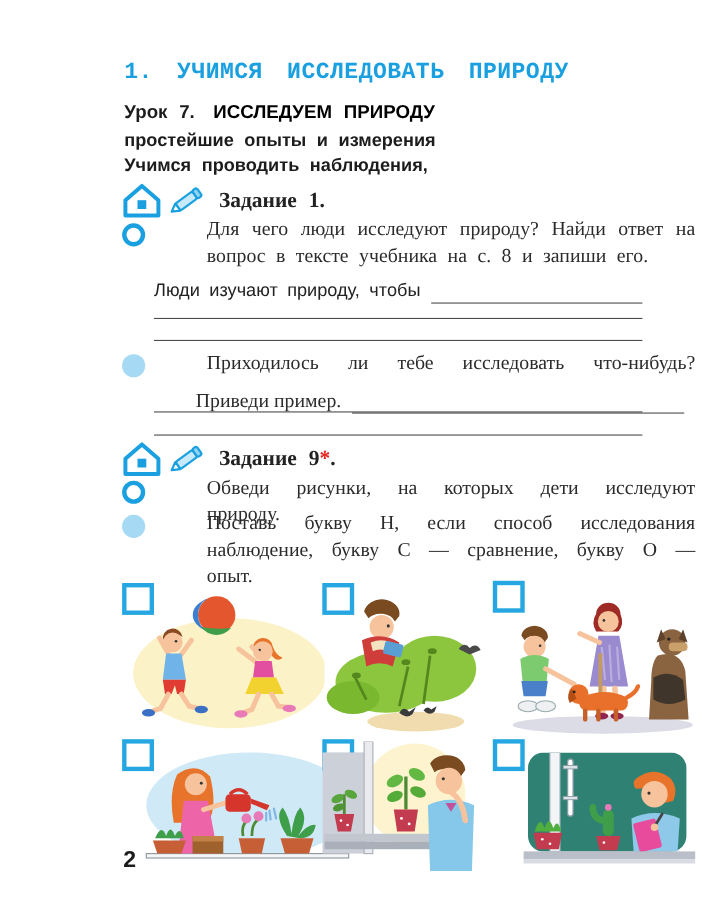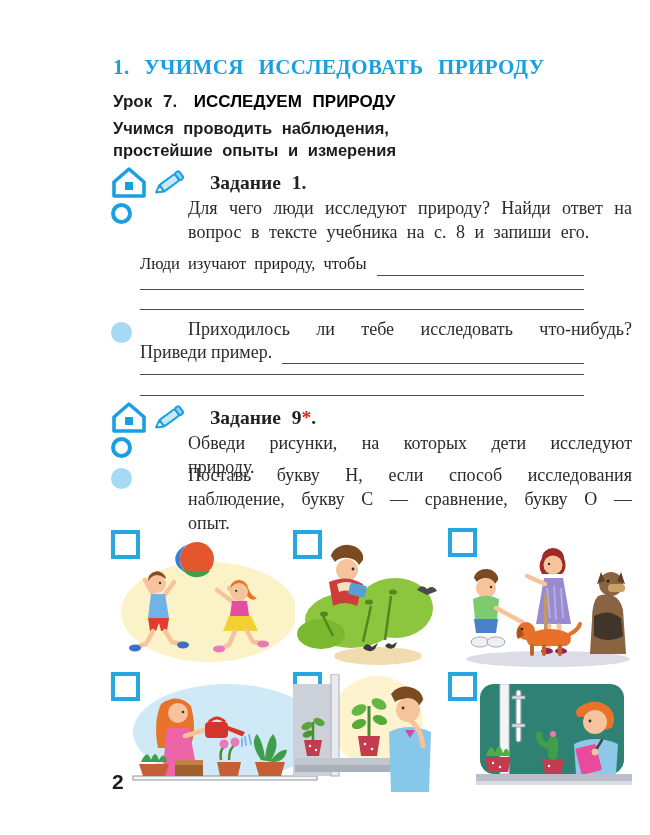--- a/index.html
+++ b/index.html
@@ -1,43 +1,43 @@
 <!DOCTYPE html>
 <html lang="ru"><head>
 <meta charset="utf-8">
 <style>
   html,body{margin:0;padding:0;background:#ffffff;}
   .page{position:relative;width:650px;height:835px;background:#ffffff;overflow:hidden;
         font-family:"Liberation Serif",serif;color:#2b2b2b;}
   
-  .chapter-title{position:absolute;left:113px;top:55px;font-family:Liberation Serif, serif;
+  .chapter-title{position:absolute;left:113px;top:55px;font-family:Liberation Mono, monospace;
         font-weight:bold;font-size:21px;color:#1aa0e0;word-spacing:9px;letter-spacing:.4px;}
   .lesson-line{position:absolute;left:113px;top:92px;font-family:"Liberation Sans",sans-serif;
         font-weight:bold;font-size:17px;word-spacing:6px;}
   .lesson-label{color:#1c1c1c;}
   .lesson-title{color:#000000;margin-left:6px;}
   .subtitle{position:absolute;left:113px;top:117px;font-family:"Liberation Sans",sans-serif;
         font-weight:bold;font-size:16.5px;color:#1c1c1c;line-height:22px;word-spacing:5px;}
   
   .task-header{position:absolute;left:111px;height:36px;display:flex;align-items:center;}
   .task-header .label{font-family:"Liberation Serif",serif;font-weight:bold;font-size:19.5px;
-        color:#222;margin-left:23px;word-spacing:6px;}
+        color:#222;margin-left:12px;word-spacing:6px;}
   .star{color:#e3201b;font-weight:bold;}
   .house{width:36px;height:34px;flex:0 0 auto;}
   .pencil{width:36px;height:32px;flex:0 0 auto;margin-left:4px;}
   
   .bullet-o{position:absolute;left:111px;width:13px;height:13px;border:4px solid #1aa0e0;
         border-radius:50%;background:#fff;}
   .bullet-f{position:absolute;left:111px;width:21px;height:21px;border-radius:50%;background:#a5d9f4;}
   .para{position:absolute;left:140px;width:444px;font-size:18px;line-height:24px;
         text-align:justify;word-spacing:5px;margin-left:48px;}
   .stretch{text-align-last:justify;}
   .fill-row{position:absolute;left:140px;width:444px;display:flex;align-items:flex-end;
         font-size:18px;line-height:24px;}
-  .fill-row .sans{font-family:Liberation Serif, serif;font-size:16.5px;word-spacing:4px;color:#222;}
+  .fill-row .sans{font-family:Liberation Sans, sans-serif;font-size:16.5px;word-spacing:4px;color:#222;}
   .fill-row .blank{flex:1;border-bottom:1.6px solid #4c4c4c;height:20px;margin-left:10px;}
   .ans-line{position:absolute;left:140px;width:444px;height:19px;border-bottom:1.6px solid #4c4c4c;}
   
   .cell{position:absolute;}
   .checkbox{position:absolute;left:0;top:0;width:21px;height:21px;border:4px solid #26a7e2;
         background:#fff;}
   .pic{position:absolute;}
   
   .page-num{position:absolute;left:112px;top:770px;font-family:"Liberation Sans",sans-serif;
         font-weight:bold;font-size:21px;color:#1c1c1c;}
@@ -46,22 +46,22 @@
 <body>
 
 <div class="page">
 
   <div class="chapter-title">1. УЧИМСЯ ИССЛЕДОВАТЬ ПРИРОДУ</div>
   <div class="lesson-line">
     <span class="lesson-label">Урок 7.</span>
     <span class="lesson-title">ИССЛЕДУЕМ ПРИРОДУ</span>
   </div>
   <div class="subtitle">
+    <div>простейшие опыты и измерения</div>
     <div>Учимся проводить наблюдения,</div>
-    <div>простейшие опыты и измерения</div>
   </div>
 
   <div class="task-header" style="top:165px;">
     <svg class="house" viewBox="0 0 36 34">
       <path d="M18 3 L33 16 L33 30 L3 30 L3 16 Z" fill="#fff" stroke="#1aa0e0" stroke-width="3.6" stroke-linejoin="round"></path>
       <rect x="14" y="16" width="8" height="8" fill="#1aa0e0"></rect>
     </svg>
     <svg class="pencil" viewBox="0 0 36 32">
       <g transform="rotate(-36 18 16)">
         <rect x="9" y="12" width="19" height="8" rx="2" fill="#c8e9f9" stroke="#1aa0e0" stroke-width="2"></rect>
@@ -76,21 +76,21 @@
   <div class="para" style="top:196px;">Для чего люди исследуют природу? Найди ответ на вопрос в тексте учебника на с. 8 и запиши его.</div>
   <div class="fill-row" style="top:252px;">
     <span class="sans">Люди изучают природу, чтобы</span>
     <div class="blank"></div>
   </div>
   <div class="ans-line" style="top:270px;"></div>
   <div class="ans-line" style="top:290px;"></div>
 
   <span class="bullet-f" style="top:322px;"></span>
   <div class="para stretch" style="top:317px;">Приходилось ли тебе исследовать что-нибудь?</div>
-  <div class="fill-row" style="top:340px;">
+  <div class="fill-row" style="top:352px;margin-left:38px;">
     <span>Приведи пример.</span>
     <div class="blank"></div>
   </div>
   <div class="ans-line" style="top:355px;"></div>
   <div class="ans-line" style="top:376px;"></div>
 
   <div class="task-header" style="top:400px;">
     <svg class="house" viewBox="0 0 36 34">
       <path d="M18 3 L33 16 L33 30 L3 30 L3 16 Z" fill="#fff" stroke="#1aa0e0" stroke-width="3.6" stroke-linejoin="round"></path>
       <rect x="14" y="16" width="8" height="8" fill="#1aa0e0"></rect>

